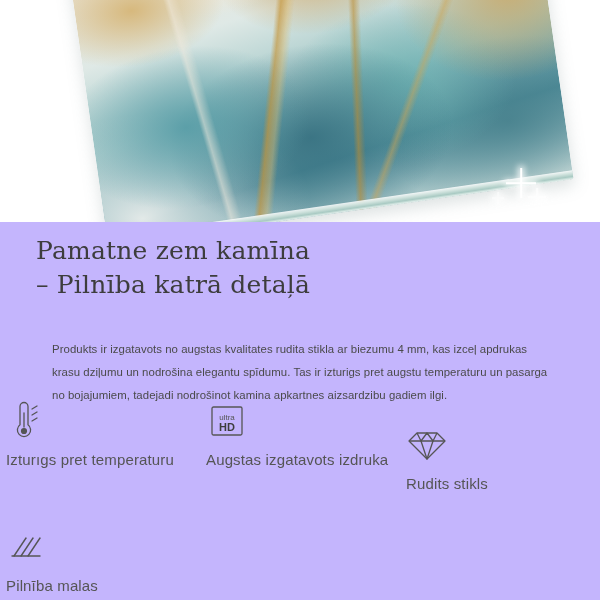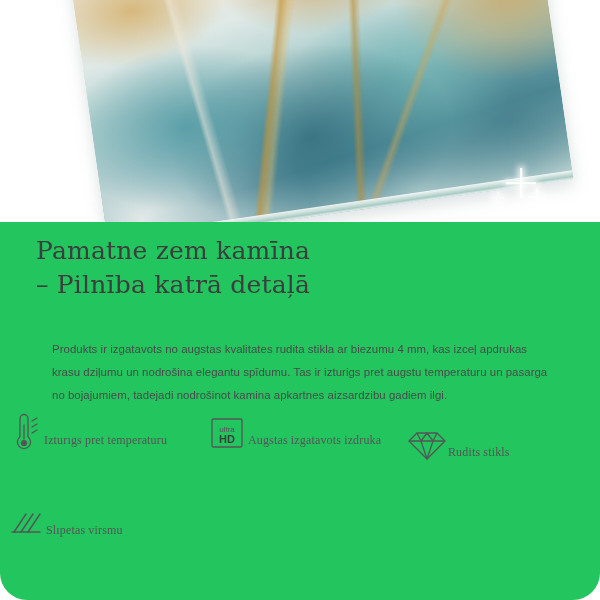--- a/index.html
+++ b/index.html
@@ -11,22 +11,21 @@
     height: 600px;
     background: #ffffff;
     font-family: "Liberation Sans", sans-serif;
     color: #3b3b3b;
     overflow: hidden;
   }
   .page {
     position: relative;
     width: 600px;
     height: 600px;
-    background: #22c55e;
-    border-radius: 27px;
+    background: #c4b5fd;
   }
 
   
   .hero {
     position: relative;
     width: 600px;
     height: 222px;
     overflow: hidden;
     background: #ffffff;
   }
@@ -129,35 +128,35 @@
     top: 390px;
     width: 600px;
     display: flex;
     flex-wrap: wrap;
   }
   .feature {
     width: 33.333%;
     box-sizing: border-box;
     padding: 8px 6px 0 6px;
     display: flex;
-    align-items: center;
+    flex-direction: column;
+    align-items: flex-start;
     text-align: center;
   }
   .feature .icon-wrap {
     height: 46px;
     display: flex;
     align-items: center;
     justify-content: center;
   }
   .feature .caption {
-    margin-top: 14px;
-    font-size: 12px;
+    margin-top: 7px;
+    font-size: 15px;
     color: #555555;
     letter-spacing: 0.15px;
-    font-family: Liberation Serif, serif;
   }
   .row2 { margin-top: 24px; }
   svg { display: block; }
 </style>
 </head>
 <body>
 
 <div class="page">
 
   <div class="hero">
@@ -218,18 +217,18 @@
 
     <div class="feature row2">
       <div class="icon-wrap">
         <svg width="40" height="34" viewBox="0 0 40 34" fill="none" stroke="#555" stroke-width="1.4" stroke-linecap="round">
           <path d="M8 26 L20 8"></path>
           <path d="M15 26 L27 8"></path>
           <path d="M22 26 L34 8"></path>
           <path d="M6 26 L34 26"></path>
         </svg>
       </div>
-      <div class="caption">Slıpetas virsmu</div>
+      <div class="caption">Pilnība malas</div>
     </div>
 
 
   </div>
 </div>
 
 </body></html>

